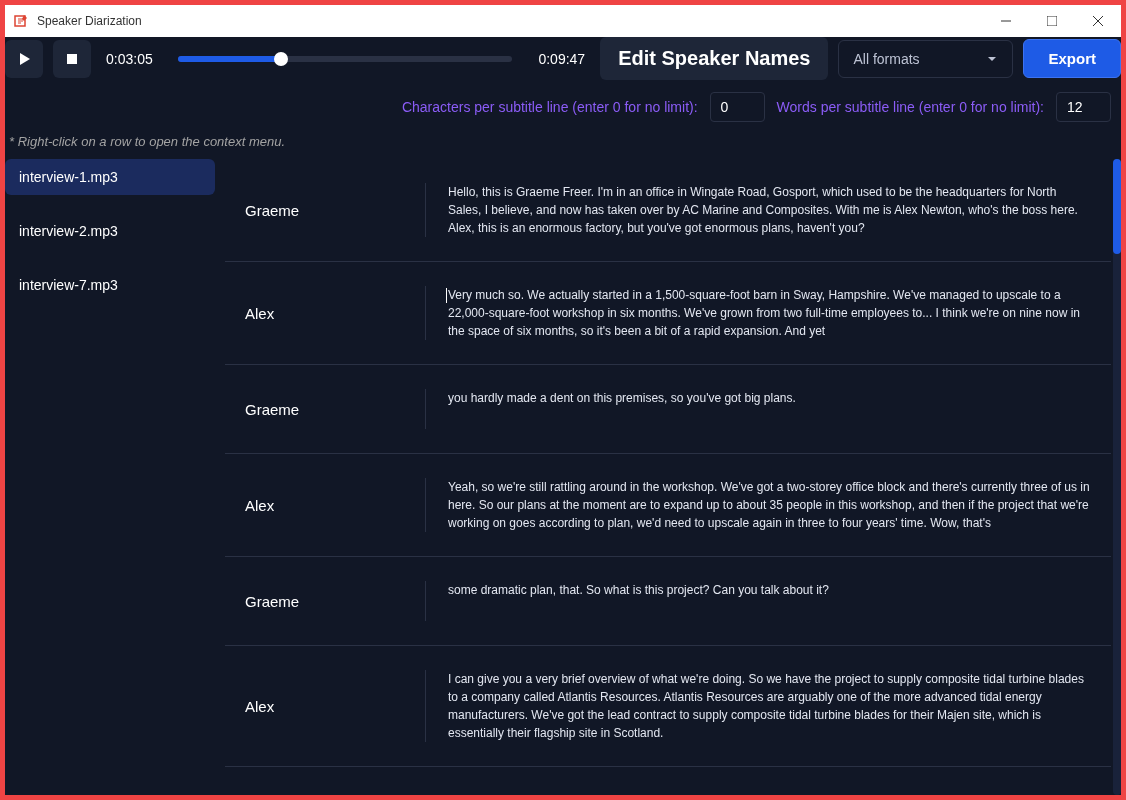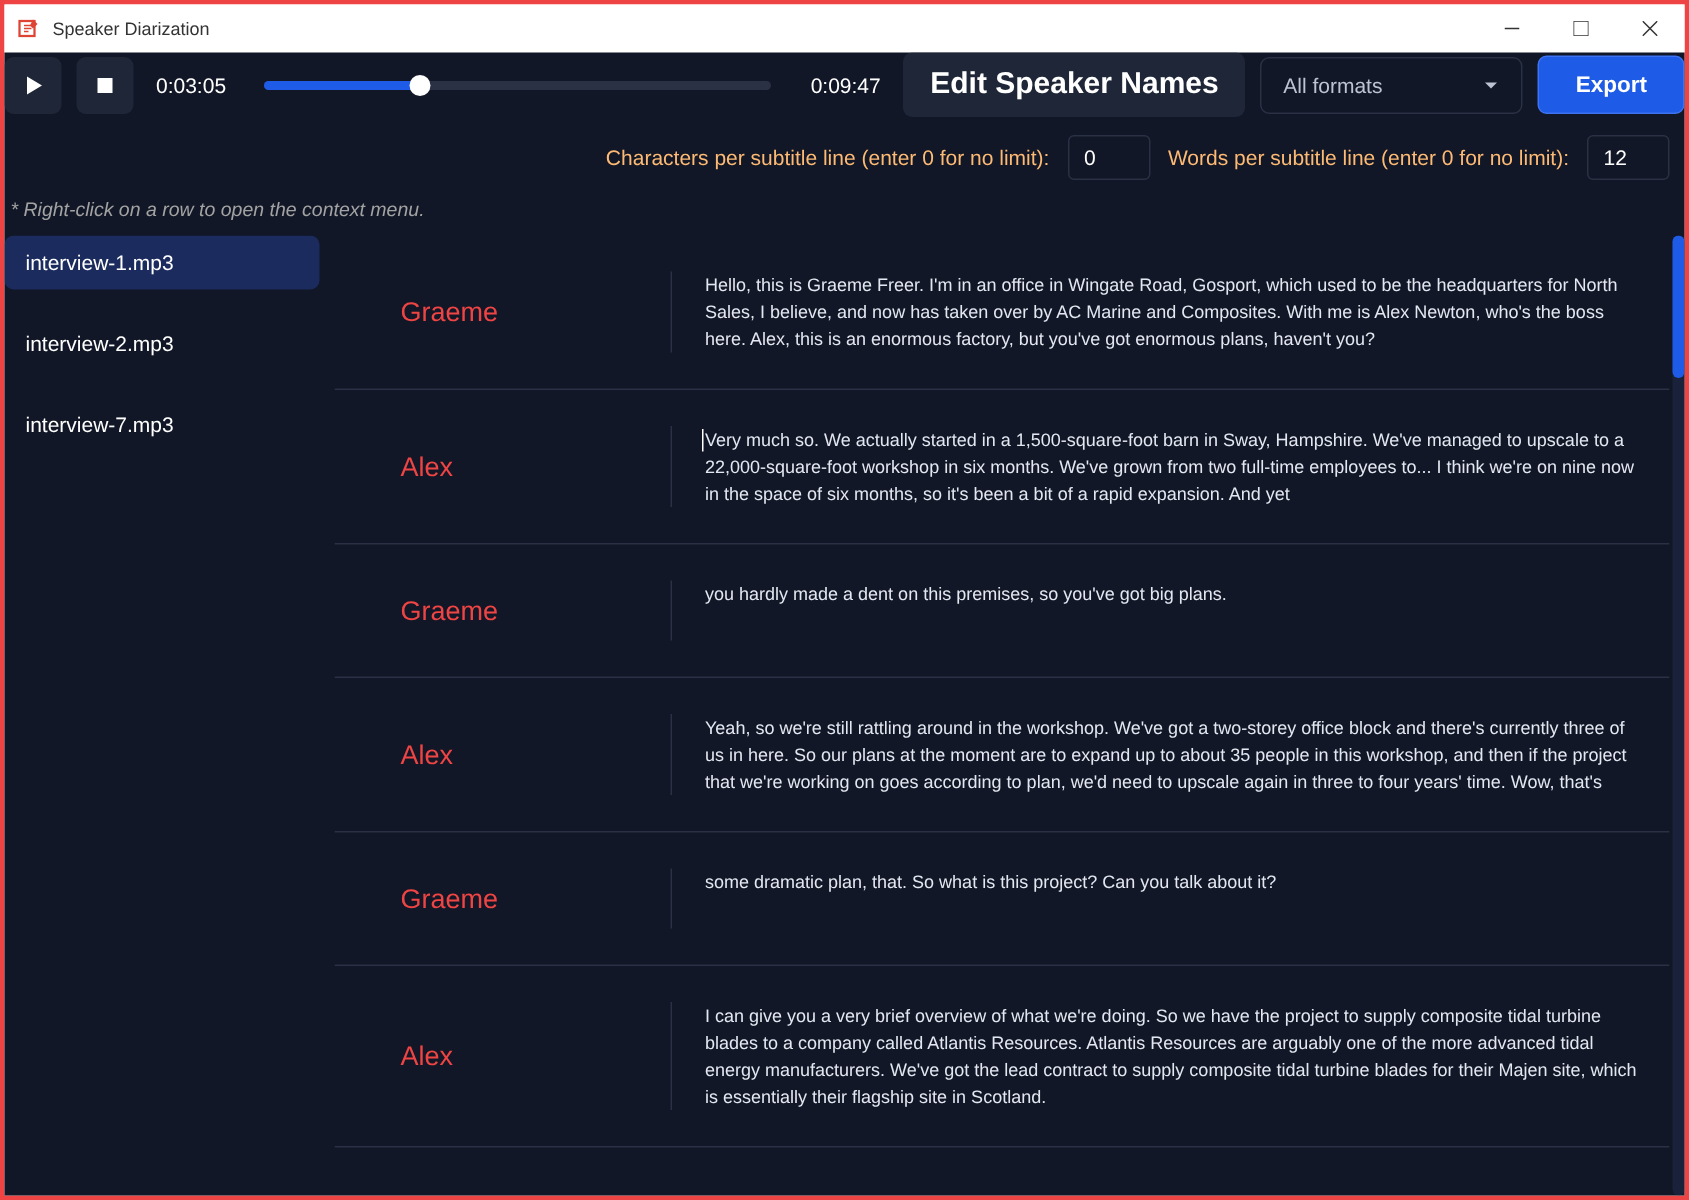--- a/index.html
+++ b/index.html
@@ -1,17 +1,17 @@
 <!DOCTYPE html>
 <html><head>
   <meta charset="utf-8">
   <style>
     * { margin: 0; padding: 0; box-sizing: border-box; }
     body { font-family: 'Segoe UI', Arial, sans-serif; background: #f0f0f0; font-size: 14px; }
-    .window { width: 1126px; height: 800px; background: #fff; display: flex; flex-direction: column; border: 3px solid #ef4444; }
+    .window { width: 1126px; height: 800px; background: #fff; display: flex; flex-direction: column; border: 5px solid #ef4444; }
     
     .titlebar { height: 32px; background: #fff; display: flex; align-items: center; padding: 0 0 0 8px; }
     .titlebar-icon { width: 16px; height: 16px; margin-right: 8px; }
     .titlebar-text { font-size: 12px; color: #333; flex: 1; }
     .win-controls { display: flex; }
     .win-btn { width: 46px; height: 32px; display: flex; align-items: center; justify-content: center; font-size: 14px; color: #333; }
     .win-btn svg { width: 10px; height: 10px; }
     
     .app-body { flex: 1; background: #111726; display: flex; flex-direction: column; padding: 0; overflow: hidden; }
     
@@ -23,34 +23,34 @@
     .progress-track { flex: 1; height: 6px; background: #2a3144; border-radius: 3px; position: relative; }
     .progress-fill { position: absolute; left: 0; top: 0; height: 100%; background: #1e5be6; border-radius: 3px; width: 30.8%; }
     .progress-handle { position: absolute; width: 14px; height: 14px; background: #fff; border-radius: 50%; top: 50%; left: 30.8%; transform: translate(-50%, -50%); }
     .time-dur { color: #fff; font-size: 14px; }
     .edit-names { padding: 10px 18px; background: #1e2638; color: #fff; font-weight: 600; border-radius: 6px; font-size: 20px; cursor: pointer; }
     .format-dd { width: 175px; padding: 10px 14px; background: transparent; border: 1px solid #2a3144; color: #bdc3d4; border-radius: 6px; display: flex; align-items: center; justify-content: space-between; cursor: pointer; font-size: 14px; }
     .format-dd svg { width: 12px; height: 12px; fill: #bdc3d4; }
     .export { padding: 10px 24px; background: #1e5be6; color: #ffffff; font-weight: 700; border-radius: 6px; font-size: 15px; border: 1px solid #3d73f0; cursor: pointer; }
     
     .subtitle-opts { display: flex; justify-content: flex-end; align-items: center; gap: 12px; margin-bottom: 12px; padding-right: 10px; }
-    .subtitle-opts .lbl { color: #fdba74; font-size: 14px; }
+    .subtitle-opts .lbl { color: #8b5cf6; font-size: 14px; }
     .num-input { width: 55px; padding: 6px 10px; background: transparent; border: 1px solid #2a3144; color: #fff; border-radius: 4px; font-size: 14px; }
     
     .hint { color: #a3a3a3; font-style: italic; font-size: 13px; margin-bottom: 10px; padding-left: 4px; }
     
     .content { flex: 1; display: flex; gap: 10px; overflow: hidden; }
     .file-list { width: 210px; display: flex; flex-direction: column; gap: 18px; }
     .file-item { padding: 10px 14px; color: #fff; font-size: 14px; border-radius: 6px; cursor: pointer; }
     .file-item.active { background: #1b2b5e; }
     
     .transcript-wrap { flex: 1; position: relative; overflow: hidden; display: flex; }
     .transcript { flex: 1; overflow-y: auto; display: flex; flex-direction: column; }
     .seg { display: flex; padding: 24px 20px; border-bottom: 1px solid #2a3144; }
-    .seg-speaker { width: 180px; color: #ef4444; font-size: 18px; flex-shrink: 0; display: flex; align-items: center; margin-left: 24px; }
+    .seg-speaker { width: 180px; color: #ffffff; font-size: 15px; flex-shrink: 0; display: flex; align-items: center; }
     .seg-divider { width: 1px; background: #2a3144; margin-right: 22px; flex-shrink: 0; align-self: stretch; min-height: 40px; }
     .seg-text { color: #e3e7f1; font-size: 12px; line-height: 1.5; flex: 1; }
     .seg-text.editing { position: relative; }
     .cursor-line { position: absolute; left: -2px; top: 2px; width: 1px; height: 15px; background: #fff; }
     
     .scrollbar { width: 8px; background: #19223a; border-radius: 4px; position: relative; margin-left: 2px; }
     .scrollbar-thumb { position: absolute; top: 0; left: 0; right: 0; height: 95px; background: #1e5be6; border-radius: 4px; }
   </style>
 </head>
 <body>

